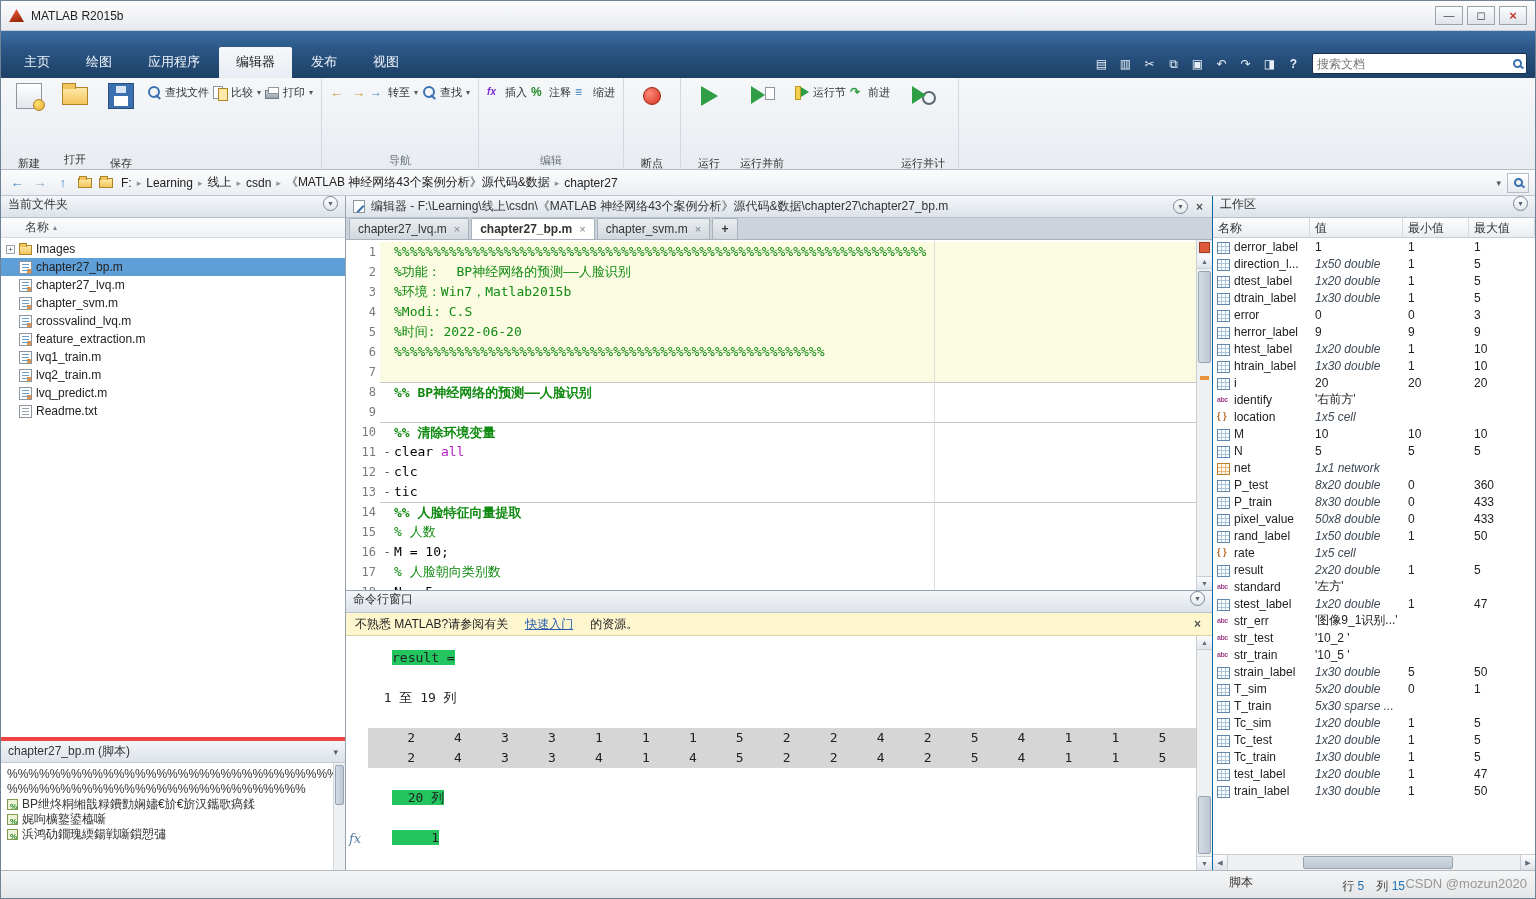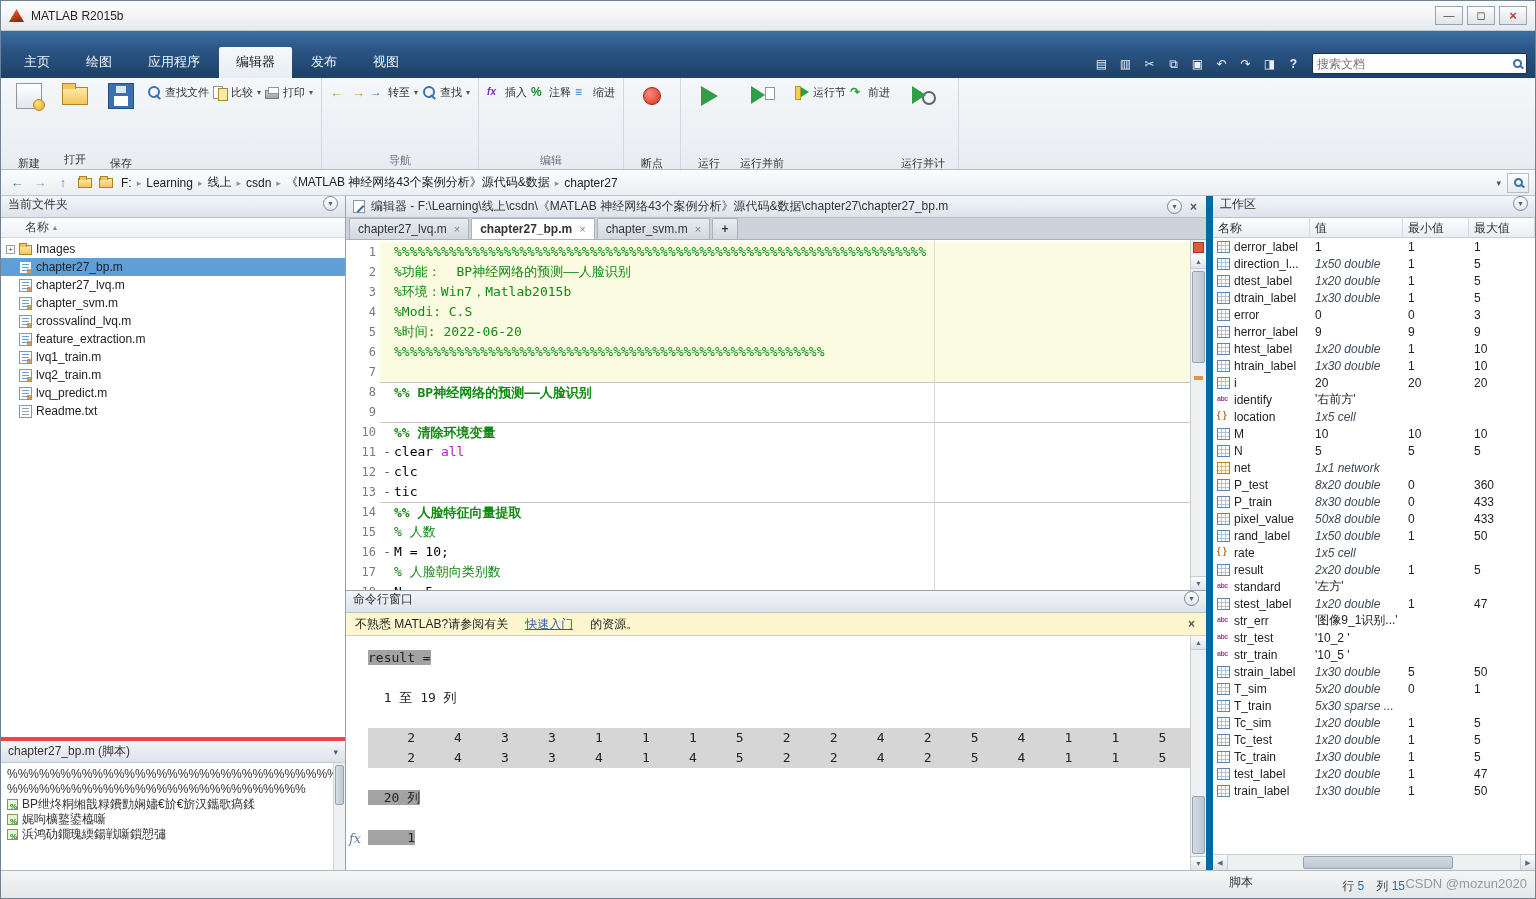--- a/index.html
+++ b/index.html
@@ -123,21 +123,21 @@
   .details-header { height:22px; flex:none; background:linear-gradient(#f3f6f9,#dde3ea); border-bottom:1px solid #c3cad2; display:flex; align-items:center; padding:0 7px; color:#333; }
   .collapse-chip { color:#53606e; font-size:9px; }
   .details-body { flex:1; background:#fff; padding:4px 2px 2px 6px; overflow:hidden; position:relative; }
   .dline { font-size:12px; line-height:15px; display:flex; align-items:center; gap:4px; color:#333; white-space:nowrap; }
   .dicn.section-icon { width:11px; height:11px; background:#eef3d8; border:1px solid #7f9a4a; position:relative; flex:none; }
   .dicn.section-icon::after { content:"%"; position:absolute; left:2px; top:-1px; font-size:8px; color:#1d8a26; font-weight:bold; }
   .details-scroll { position:absolute; right:0; top:0; bottom:0; width:12px; background:#eef0f2; border-left:1px solid #d2d7dc; }
   .details-scroll .sb-thumb { top:2px; height:40px; }
 
   
-  .panel-center { flex:1; display:flex; flex-direction:column; min-width:0; border-right:7px solid #0369a1; background:#fff; }
+  .panel-center { flex:1; display:flex; flex-direction:column; min-width:0; border-right:1px solid #0369a1; background:#fff; }
   .editor-titlebar { height:22px; flex:none; background:linear-gradient(#f3f6f9,#dde3ea); border-bottom:1px solid #b9c2cc; display:flex; align-items:center; gap:6px; padding:0 7px; }
   .ed-icon { width:12px; height:13px; background:#fff; border:1px solid #8d969f; position:relative; flex:none; }
   .ed-icon::after { content:""; position:absolute; left:2px; top:7px; width:9px; height:2px; background:#3a6fb0; transform:rotate(-45deg); }
   .editor-title-text { white-space:nowrap; overflow:hidden; text-overflow:ellipsis; flex:1; color:#333; }
   .mini-close { color:#555; font-weight:bold; font-size:12px; padding:0 2px; }
   .doc-tabs { height:22px; flex:none; background:#ccd3da; border-bottom:1px solid #a9b1ba; display:flex; align-items:flex-end; padding-left:3px; gap:2px; }
   .dtab { height:21px; padding:0 8px; display:flex; align-items:center; gap:7px; background:linear-gradient(#e9ecef,#d2d8de); border:1px solid #a9b1ba; border-bottom:none; font-size:12px; color:#333; border-radius:2px 2px 0 0; }
   .dtab.active { background:#fff; font-weight:bold; }
   .tab-close { color:#7a858f; font-size:11px; font-weight:normal; }
   .plus-tab { width:26px; height:21px; display:flex; align-items:center; justify-content:center; background:linear-gradient(#e9ecef,#d2d8de); border:1px solid #a9b1ba; border-bottom:none; border-radius:2px 2px 0 0; color:#333; font-weight:bold; }
@@ -163,34 +163,34 @@
   .sb-thumb { position:absolute; left:1px; right:1px; background:linear-gradient(90deg,#d4dce4,#bcc7d2); border:1px solid #97a4b2; border-radius:2px; }
   .msg-indicator { position:absolute; top:2px; left:2px; width:11px; height:11px; background:#dd5a3c; border:1px solid #a33a22; }
   .sb-mark { position:absolute; left:3px; right:3px; height:4px; background:#e8923f; }
 
   .cmd { height:280px; flex:none; border-top:1px solid #98a2ad; display:flex; flex-direction:column; }
   .cmd-banner { height:23px; flex:none; background:#fdf6cf; border-bottom:1px solid #ddd3a0; display:flex; align-items:center; padding:0 9px; gap:17px; }
   .cmd-link { color:#2a5db0; text-decoration:underline; }
   .cmd-body-wrap { flex:1; display:flex; min-height:0; }
   .cmd-body { flex:1; background:#fff; font-family:"DejaVu Sans Mono",monospace; font-size:13px; padding:12px 0 0 22px; position:relative; overflow:hidden; }
   .cmd-line { height:20px; line-height:20px; white-space:pre; }
-  .cmd-line .hl { background:#a3a3a3; }
+  .cmd-line .hl { background:#22c55e;margin-left:24px; }
   .cmd-line.row-hl { background:#d6d6d6; }
   .prompt-line { position:relative; }
   .fx-glyph { position:absolute; left:-19px; top:1px; font-family:"DejaVu Serif",serif; font-style:italic; color:#5a7fa5; font-size:13px; }
 
   
   .panel-right { width:322px; flex:none; display:flex; flex-direction:column; background:#fff; }
   .ws-colheader { display:flex; height:20px; flex:none; background:linear-gradient(#fcfdfe,#e9edf2); border-bottom:1px solid #c8ced6; }
   .ws-col { padding:2px 5px; border-right:1px solid #d5dae0; font-size:12px; color:#333; overflow:hidden; white-space:nowrap; }
   .ws-c0 { width:97px; } .ws-c1 { width:93px; } .ws-c2 { width:66px; } .ws-c3 { flex:1; }
   .ws-rows { flex:1; overflow:hidden; }
   .ws-row { display:flex; height:17px; align-items:center; font-size:12px; }
   .ws-cell { padding:0 5px; overflow:hidden; white-space:nowrap; flex:none; }
-  .ws-name { width:97px; display:flex; align-items:center; padding-left:2px; }
+  .ws-name { width:97px; display:flex; align-items:flex-end; padding-left:2px; }
   .ws-val { width:93px; } .ws-min { width:66px; } .ws-max { flex:1; }
   .ws-val.it { font-style:italic; color:#3e4a56; }
   .wicn { width:13px; height:12px; margin:0 4px 0 2px; flex:none; position:relative; }
   .wicn.double-icon { border:1px solid #5f87ad; background-color:#fff; background-image:repeating-linear-gradient(90deg,transparent 0 3px,#a9c4dd 3px 4px),repeating-linear-gradient(180deg,transparent 0 3px,#a9c4dd 3px 4px); }
   .wicn.net-icon { border:1px solid #c07f2a; background-color:#fff7ea; background-image:repeating-linear-gradient(90deg,transparent 0 3px,#e3b87a 3px 4px),repeating-linear-gradient(180deg,transparent 0 3px,#e3b87a 3px 4px); }
   .wicn.char-icon::after { content:"abc"; position:absolute; left:0; top:1px; font-size:7px; font-weight:bold; color:#a0458f; letter-spacing:-0.5px; }
   .wicn.cell-icon::after { content:"{ }"; position:absolute; left:0; top:-1px; font-size:9px; font-weight:bold; color:#b5651d; }
   .ws-hscroll { height:16px; flex:none; border-top:1px solid #c9ced4; background:#eef0f2; position:relative; }
   .hs-btn { position:absolute; top:0; bottom:0; width:15px; text-align:center; font-size:7px; color:#5d6a78; line-height:15px; background:linear-gradient(#fafbfc,#dfe4ea); }
   .hs-btn.left { left:0; border-right:1px solid #c9ced4; }

